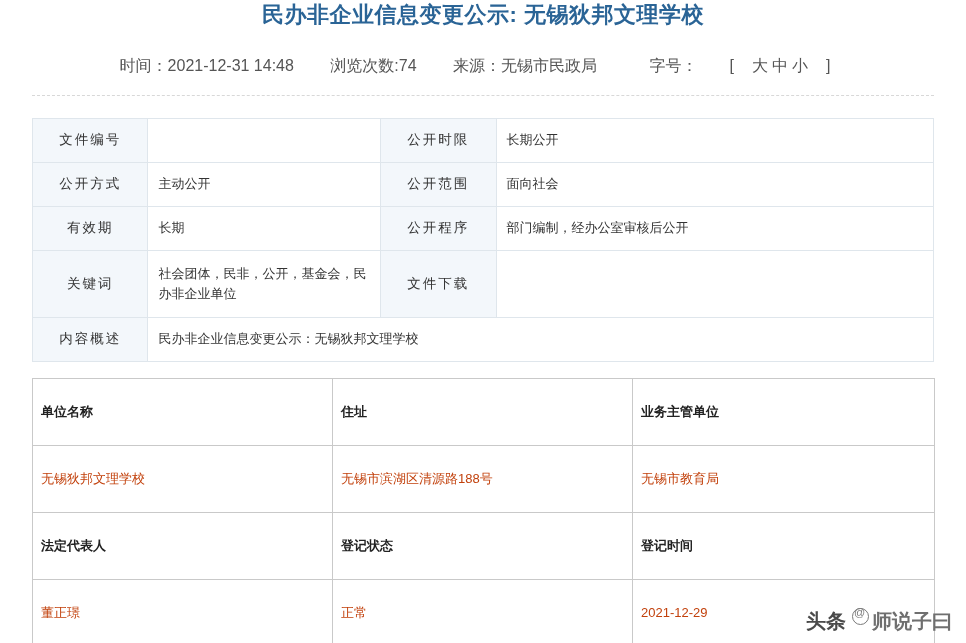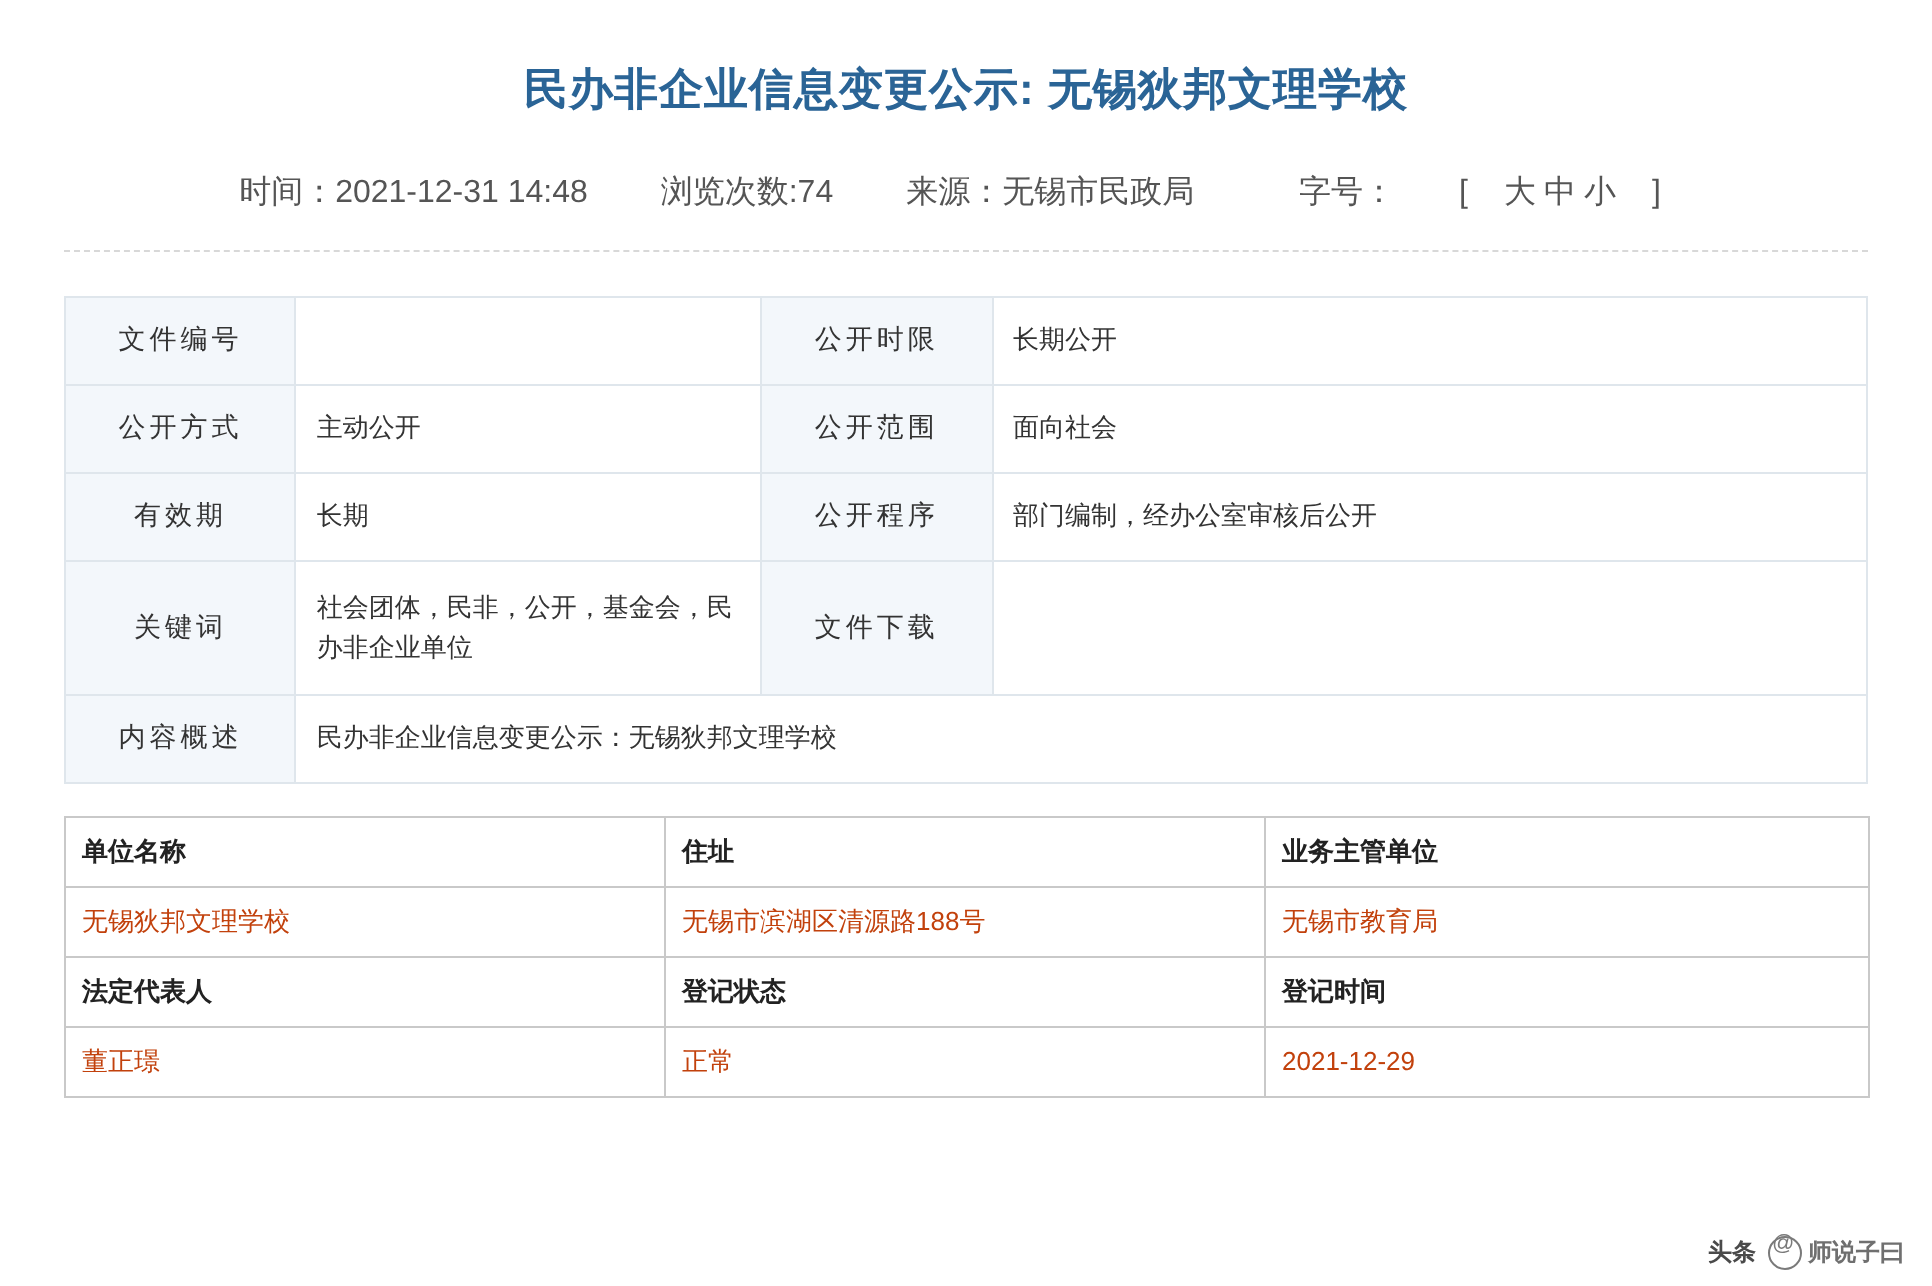--- a/index.html
+++ b/index.html
@@ -19,21 +19,20 @@
     width: 966px;
     height: 643px;
     position: relative;
     box-sizing: border-box;
   }
   .title {
     text-align: center;
     color: #2a6496;
     font-size: 22px;
     font-weight: bold;
-    padding-top: 30px;
     letter-spacing: 0.5px;
   }
   .meta {
     text-align: center;
     color: #555555;
     font-size: 16px;
     margin-top: 26px;
   }
   .meta span {
     display: inline-block;
@@ -90,39 +89,39 @@
   }
   table.unit {
     border-collapse: collapse;
     width: 100%;
     table-layout: fixed;
     font-size: 13px;
   }
   table.unit td {
     border: 1px solid #c9c9c9;
     height: 26px;
-    padding: 4px 8px;
+    padding: 20px 8px;
     vertical-align: middle;
     line-height: 1.5;
   }
   table.unit td.hd {
     font-weight: bold;
     color: #222;
   }
   table.unit td.dt {
     color: #c2410c;
   }
 
   
   .watermark {
     position: absolute;
     right: 14px;
     bottom: 8px;
     display: flex;
-    font-size: 12px;
+    font-size: 20px;
     color: #6f6f6f;
     font-weight: bold;
     white-space: nowrap;
   }
   .watermark .tt {
     color: #4a4a4a;
     font-weight: bold;
     margin-right: 6px;
   }
   .watermark .at {

